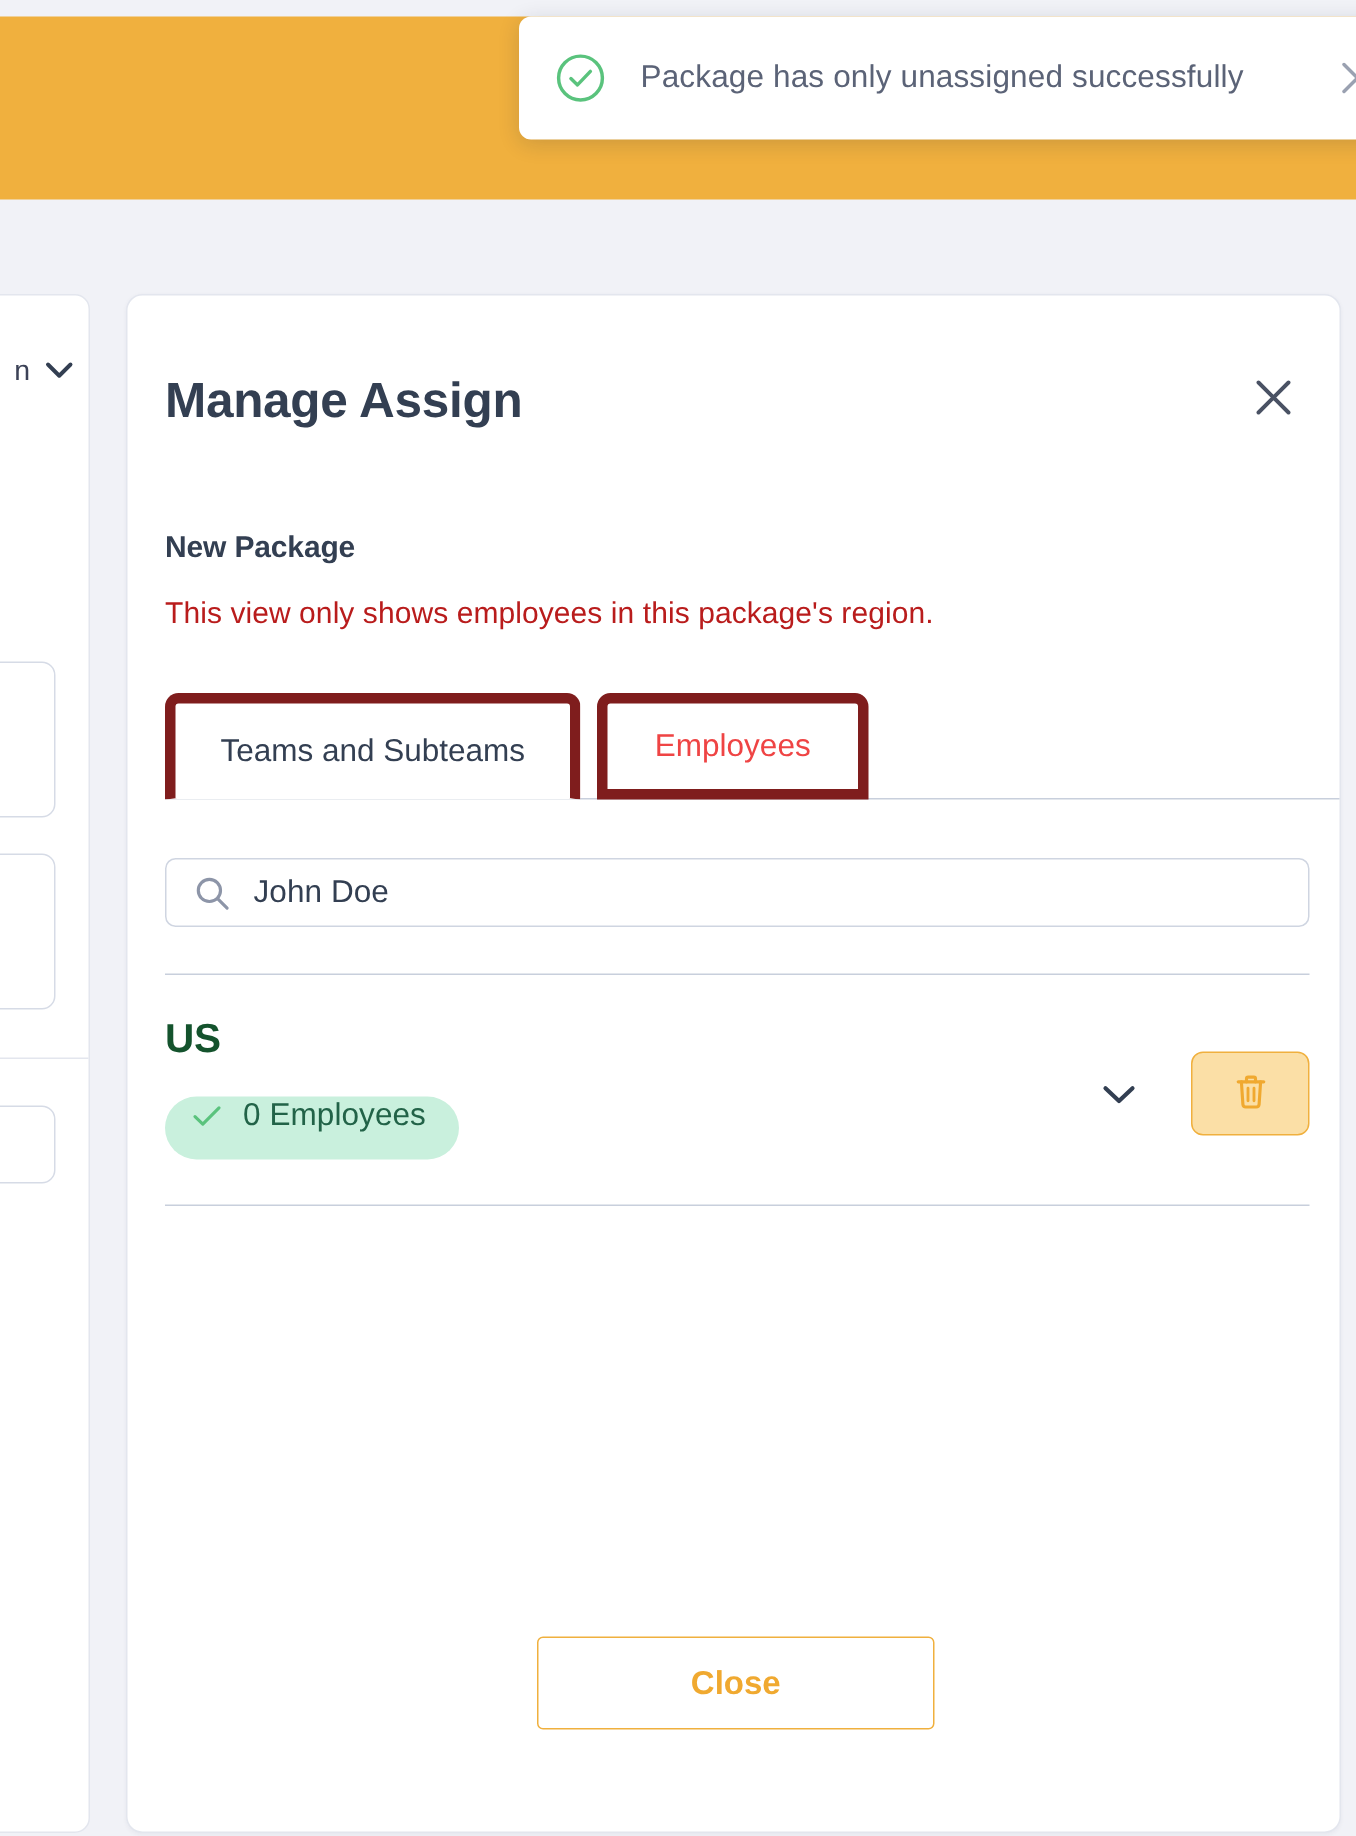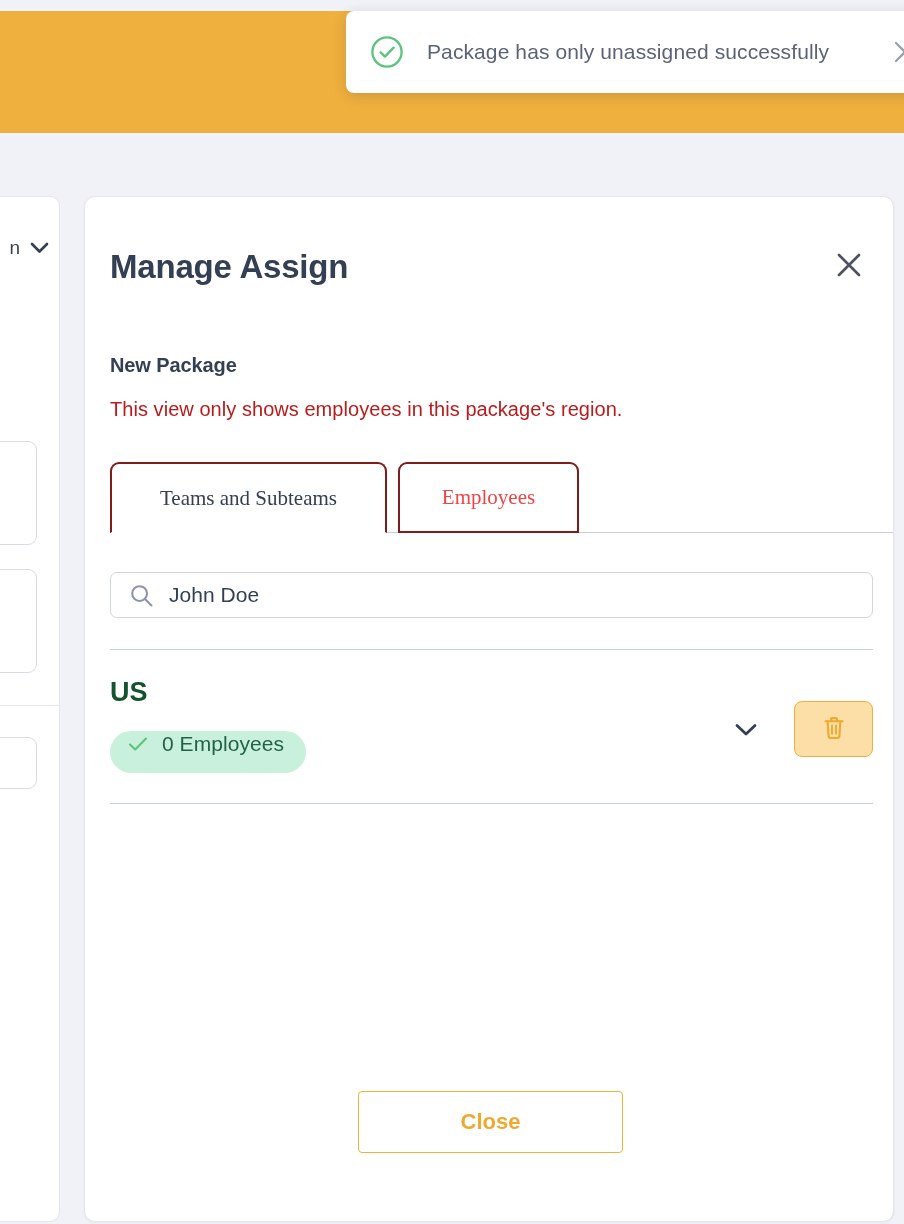--- a/index.html
+++ b/index.html
@@ -188,28 +188,28 @@
     left: 0;
     bottom: 0;
     width: 869px;
     height: 1px;
     background: #c8cfdc;
   }
   .tab {
     position: absolute;
     bottom: 0;
     height: 71px;
-    border: 2px solid #7f1d1d;
+    border: 7px solid #7f1d1d;
     border-radius: 9px 9px 0 0;
     background: #ffffff;
     display: flex;
     align-items: center;
     justify-content: center;
     font-size: 21px;
-    font-family: Liberation Serif, serif;
+    font-family: Liberation Sans, sans-serif;
     cursor: pointer;
     margin-top: 47px;
   }
   .tab-active {
     left: 0;
     width: 277px;
     color: #333f52;
     border-bottom: 1px solid #ffffff;
     z-index: 3;
   }

